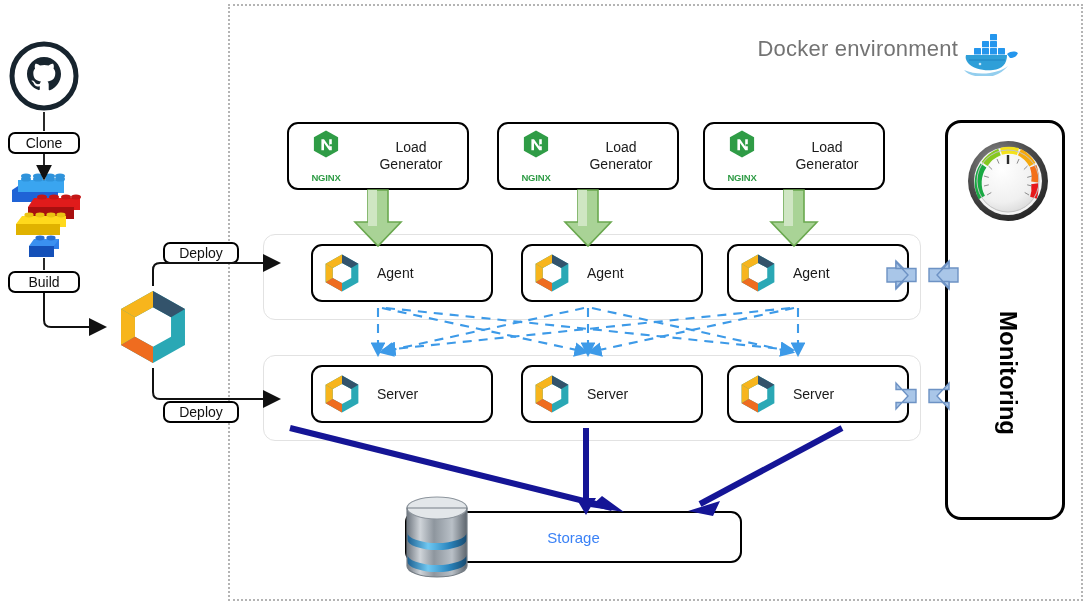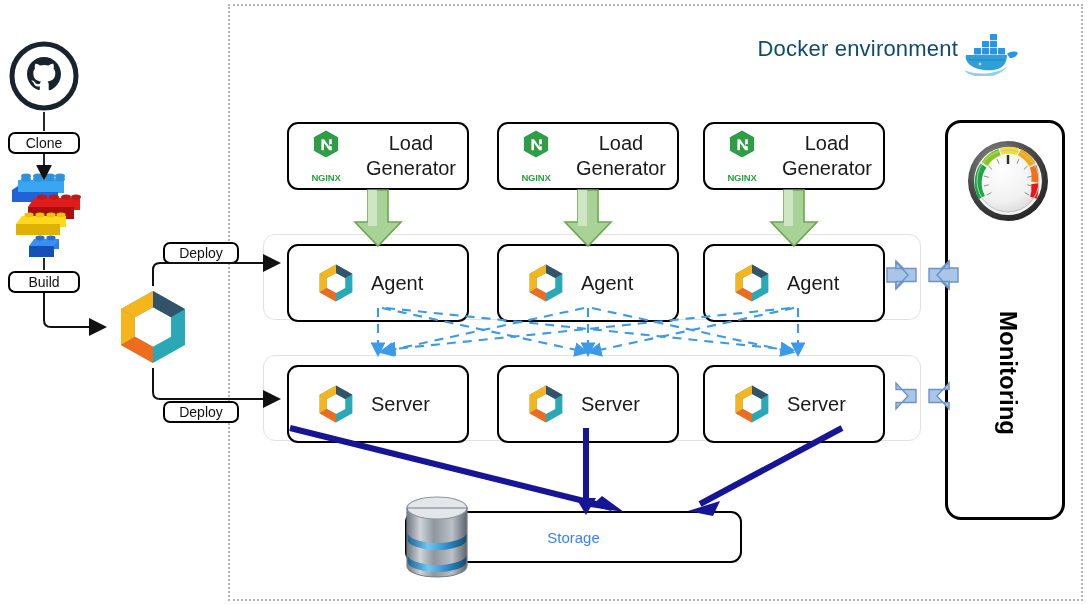--- a/index.html
+++ b/index.html
@@ -4,38 +4,38 @@
 <style>
   html,body{margin:0;padding:0;background:#ffffff;}
   body{width:1089px;height:605px;overflow:hidden;
        font-family:"Liberation Sans","DejaVu Sans",sans-serif;}
   #stage{position:relative;width:1089px;height:605px;}
 
   
   .docker-region{position:absolute;left:228px;top:4px;width:855px;height:597px;
       border:2px dotted #b4b4b4;box-sizing:border-box;}
   .docker-title{position:absolute;left:718px;top:36px;width:240px;
-      font-size:22px;color:#0c4a6e;text-align:right;letter-spacing:.2px;white-space:nowrap;}
+      font-size:22px;color:#737373;text-align:right;letter-spacing:.2px;white-space:nowrap;}
   .docker-whale{position:absolute;left:958px;top:30px;width:62px;height:46px;}
 
   
   .node{position:absolute;box-sizing:border-box;background:#fff;
       border:2.5px solid #000;border-radius:11px;
       display:flex;align-items:center;}
   .node .glyph{flex:0 0 auto;display:flex;align-items:center;justify-content:center;}
-  .node .lbl{font-size:20px;color:#1a1a1a;white-space:nowrap;}
+  .node .lbl{font-size:14px;color:#1a1a1a;white-space:nowrap;}
 
   
   .lg{width:182px;height:68px;padding-left:9px;}
   .lg .lbl{margin-left:9px;line-height:1.25;text-align:center;width:96px;}
   .nginx-wrap{width:56px;display:flex;flex-direction:column;align-items:center;}
   .nginx-word{font-size:9.5px;font-weight:bold;color:#2f9c46;letter-spacing:-0.2px;margin-top:13px;}
 
   
-  .unit{width:182px;height:78px;padding-left:26px;}
+  .unit{width:182px;height:58px;padding-left:8px;margin-left:24px;}
   .unit .lbl{margin-left:14px;}
 
   
   .rowbox{position:absolute;box-sizing:border-box;border:1.5px solid #e2e2e2;
       border-radius:12px;background:transparent;}
 
   
   .storage{position:absolute;left:405px;top:511px;width:337px;height:52px;
       box-sizing:border-box;background:#fff;border:2.5px solid #000;border-radius:11px;}
   .storage .lbl{position:absolute;left:0;top:0;width:100%;height:100%;

